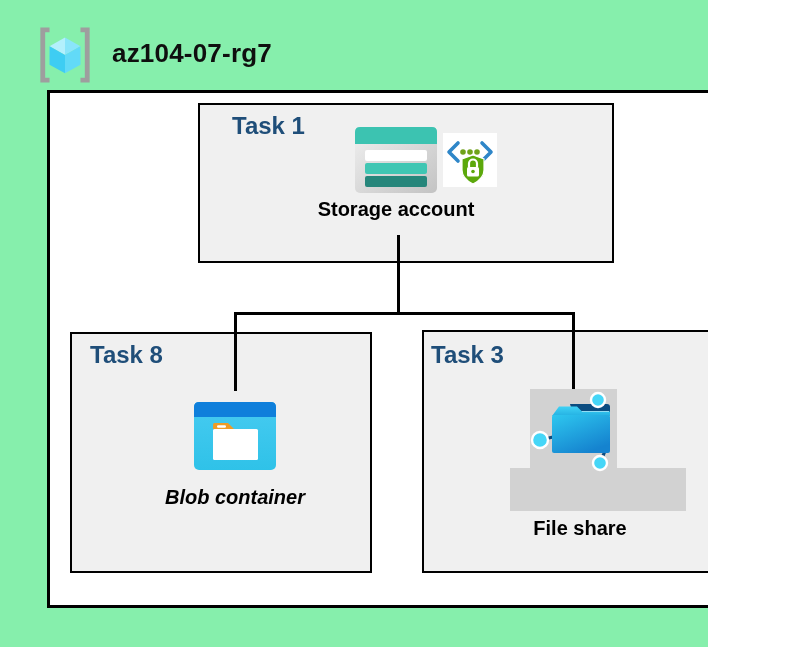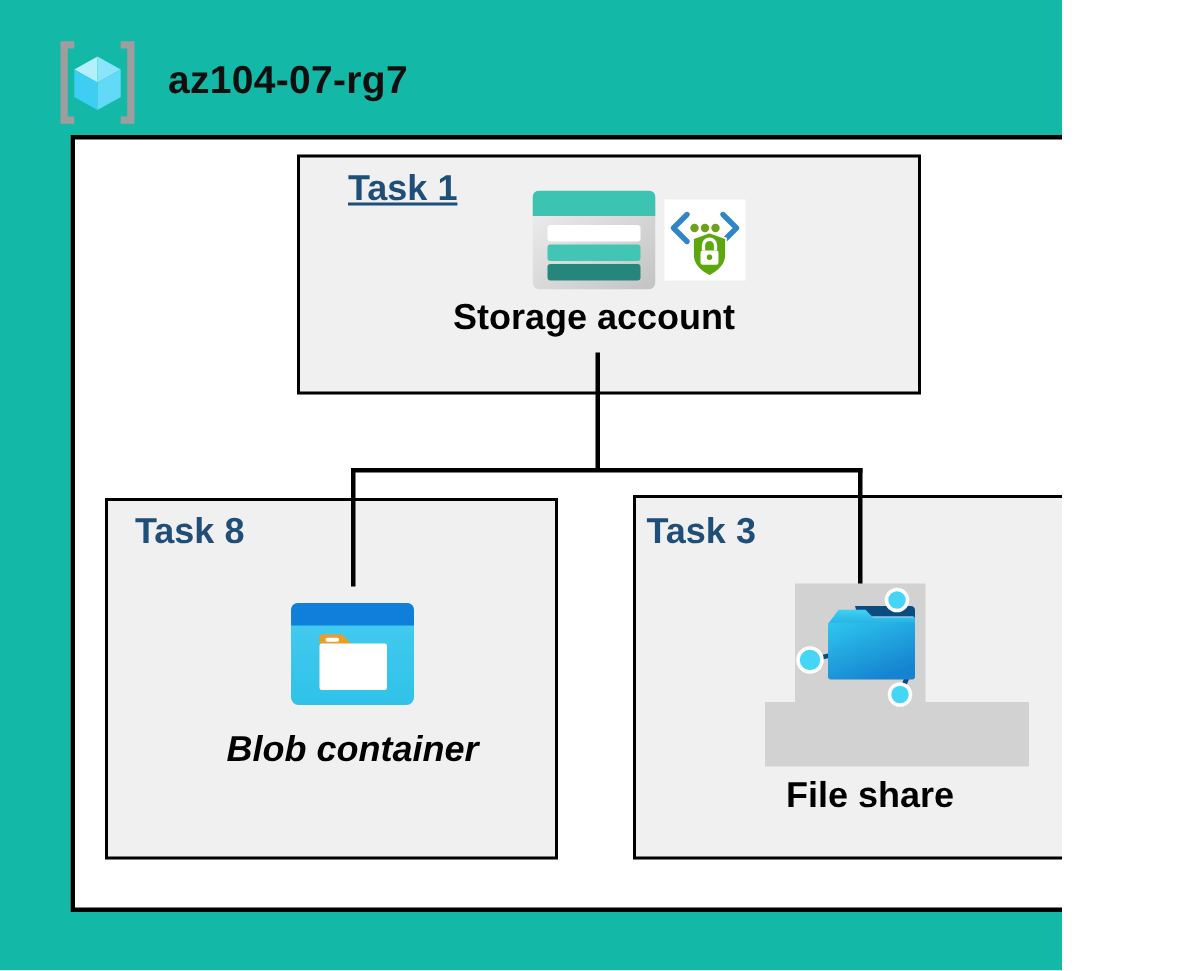--- a/index.html
+++ b/index.html
@@ -3,21 +3,21 @@
 <meta charset="utf-8">
 <style>
   * { margin: 0; padding: 0; box-sizing: border-box; }
   html, body { background: #ffffff; }
   body { font-family: "Liberation Sans", "DejaVu Sans", sans-serif; }
 
   .canvas {
     position: relative;
     width: 708px;
     height: 647px;
-    background: #14b8a6;
+    background: #86efac;
     overflow: hidden;
   }
 
   
   .rg-icon {
     position: absolute;
     left: 36px; top: 26px;
     width: 58px; height: 58px;
   }
   .rg-title {
@@ -49,21 +49,21 @@
   .task-label {
     position: absolute;
     font-size: 24px;
     font-weight: 700;
     color: #1f4e79;
     white-space: nowrap;
   }
 
   .resource-label {
     position: absolute;
-    font-size: 24px;
+    font-size: 20px;
     font-weight: 700;
     color: #000000;
     text-align: center;
     white-space: nowrap;
   }
 
   
   .line { position: absolute; background: #000000; }
   .line.v1 { left: 397px; top: 235px; width: 3px; height: 79px; }
   .line.h1 { left: 234px; top: 312px; width: 341px; height: 3px; }
@@ -119,21 +119,21 @@
 
   <div class="task-box task1"></div>
   <div class="task-box task2"></div>
   <div class="task-box task3"></div>
 
   <div class="line v1"></div>
   <div class="line h1"></div>
   <div class="line v2"></div>
   <div class="line v3"></div>
 
-  <div class="task-label" style="left:232px; top:112px;text-decoration:underline;">Task 1</div>
+  <div class="task-label" style="left:232px; top:112px;">Task 1</div>
   <div class="task-label" style="left:90px; top:341px;">Task 8</div>
   <div class="task-label" style="left:431px; top:341px;">Task 3</div>
 
   <svg class="storage-icon" viewBox="0 0 82 66">
     <defs>
       <linearGradient id="sg" x1="0" y1="0" x2="1" y2="1">
         <stop offset="0" stop-color="#f0f0f0"></stop>
         <stop offset="1" stop-color="#c3c3c3"></stop>
       </linearGradient>
     </defs>

